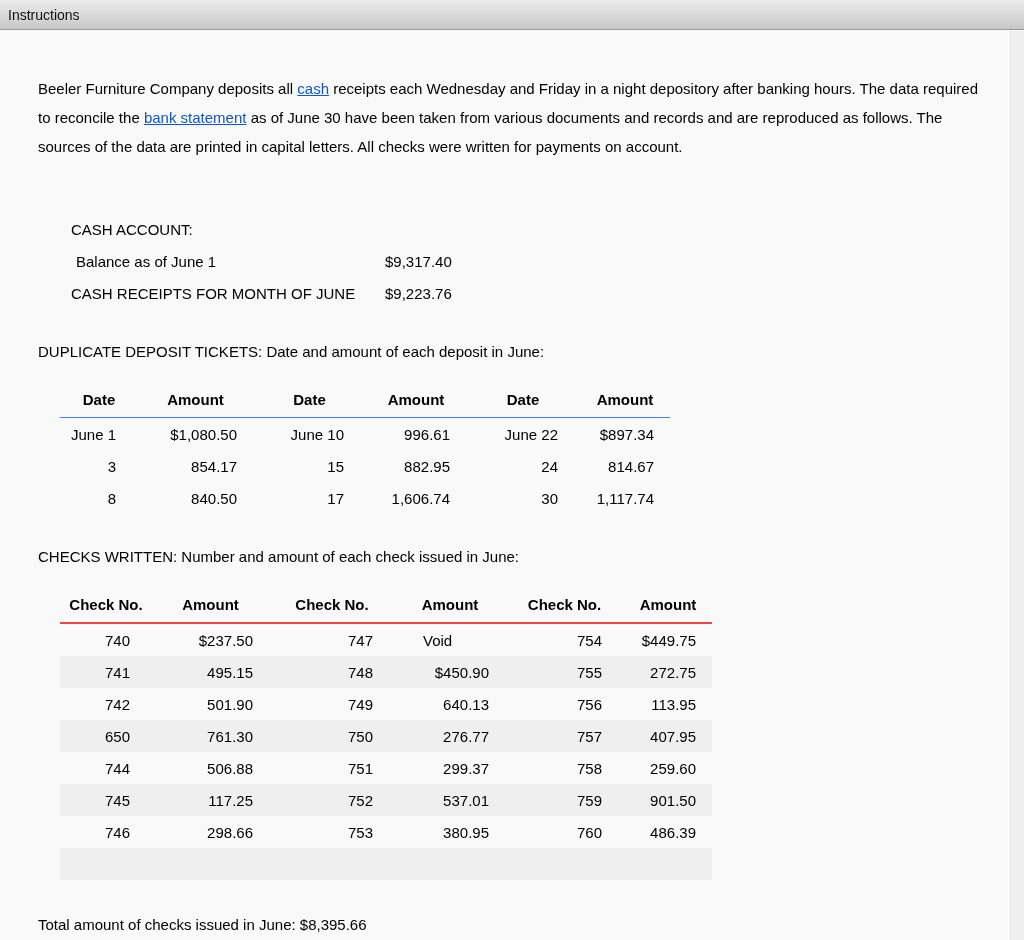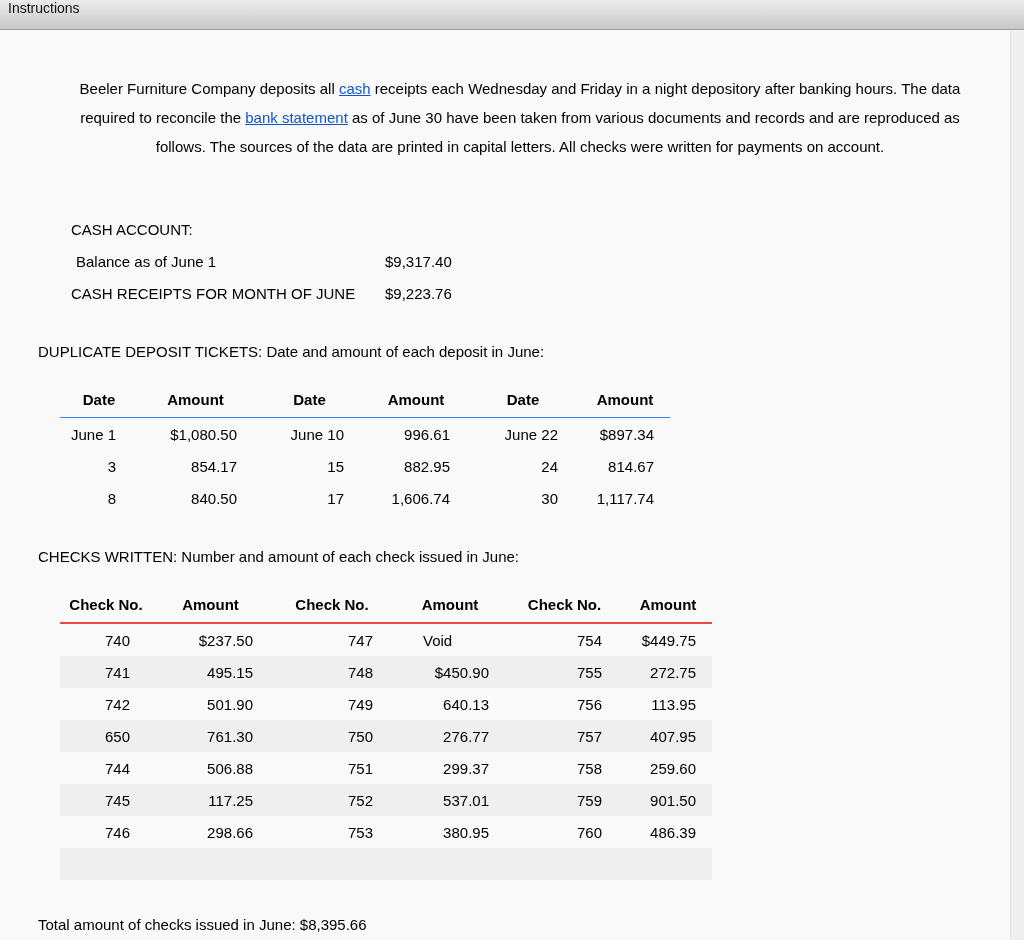--- a/index.html
+++ b/index.html
@@ -14,45 +14,44 @@
     background: #f9f9f9;
     font-family: "Liberation Sans", sans-serif;
     color: #000;
     font-size: 15px;
   }
   .top-bar {
     height: 30px;
     background: linear-gradient(#ececec, #c7c7c7);
     border-bottom: 1px solid #9c9c9c;
     display: flex;
-    align-items: flex-start;
+    align-items: center;
     padding-left: 8px;
     box-sizing: border-box;
   }
   .top-bar .tab-label {
     font-size: 14px;
     color: #111;
   }
   .scroll-track {
     position: absolute;
     top: 31px;
     right: 0;
     bottom: 0;
     width: 13px;
     background: #efefef;
     border-left: 1px solid #e2e2e2;
   }
   .content {
     padding: 0 38px;
   }
   .intro {
-    margin: 44px 0 0 16px;
+    margin: 44px 0 0 0;
     max-width: 950px;
     line-height: 29px;
-    text-align: center;
   }
   .intro a {
     color: var(--link-color, #1155cc);
     text-decoration: underline;
     cursor: pointer;
   }
   .cash-account {
     margin: 52px 0 0 33px;
   }
   .cash-account .ca-row {

